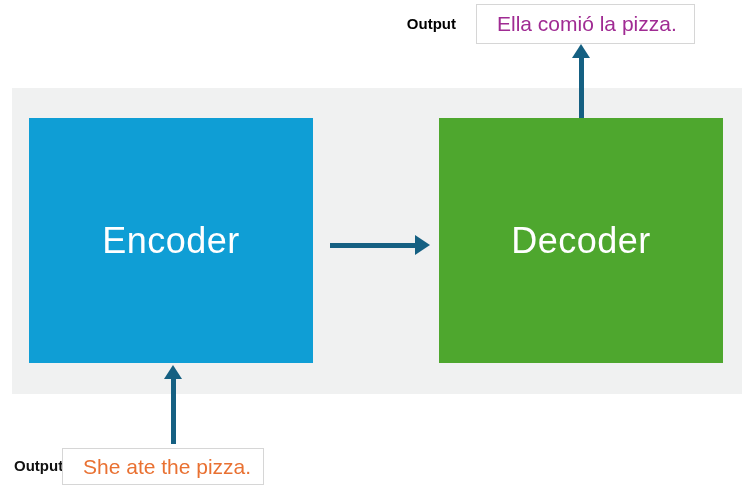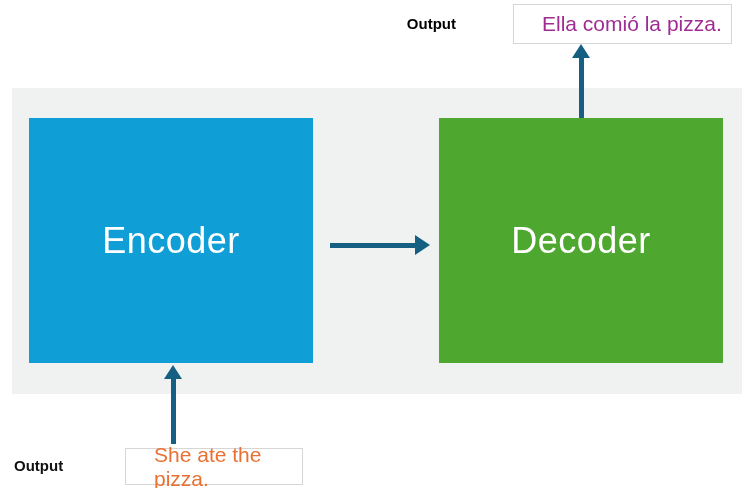--- a/index.html
+++ b/index.html
@@ -59,35 +59,34 @@
     top: 457px;
   }
 
   
   .io-box {
     position: absolute;
     background: #ffffff;
     border: 1px solid #d6d6d6;
     display: flex;
     align-items: center;
-    padding-left: 28px;
+    padding-left: 20px;
     font-size: 21px;
     box-sizing: border-box;
-    margin-left: 37px;
   }
   .box-output {
     left: 476px;
     top: 4px;
     width: 219px;
     height: 40px;
   }
   .box-input {
-    left: 88px;
+    left: 62px;
     top: 448px;
-    width: 178px;
+    width: 202px;
     height: 37px;
   }
 
   
   .arrow-shaft { position: absolute; }
   .arrow-head  { position: absolute; width: 0; height: 0; }
 
   .h-shaft {
     left: 330px;
     top: 243px;

